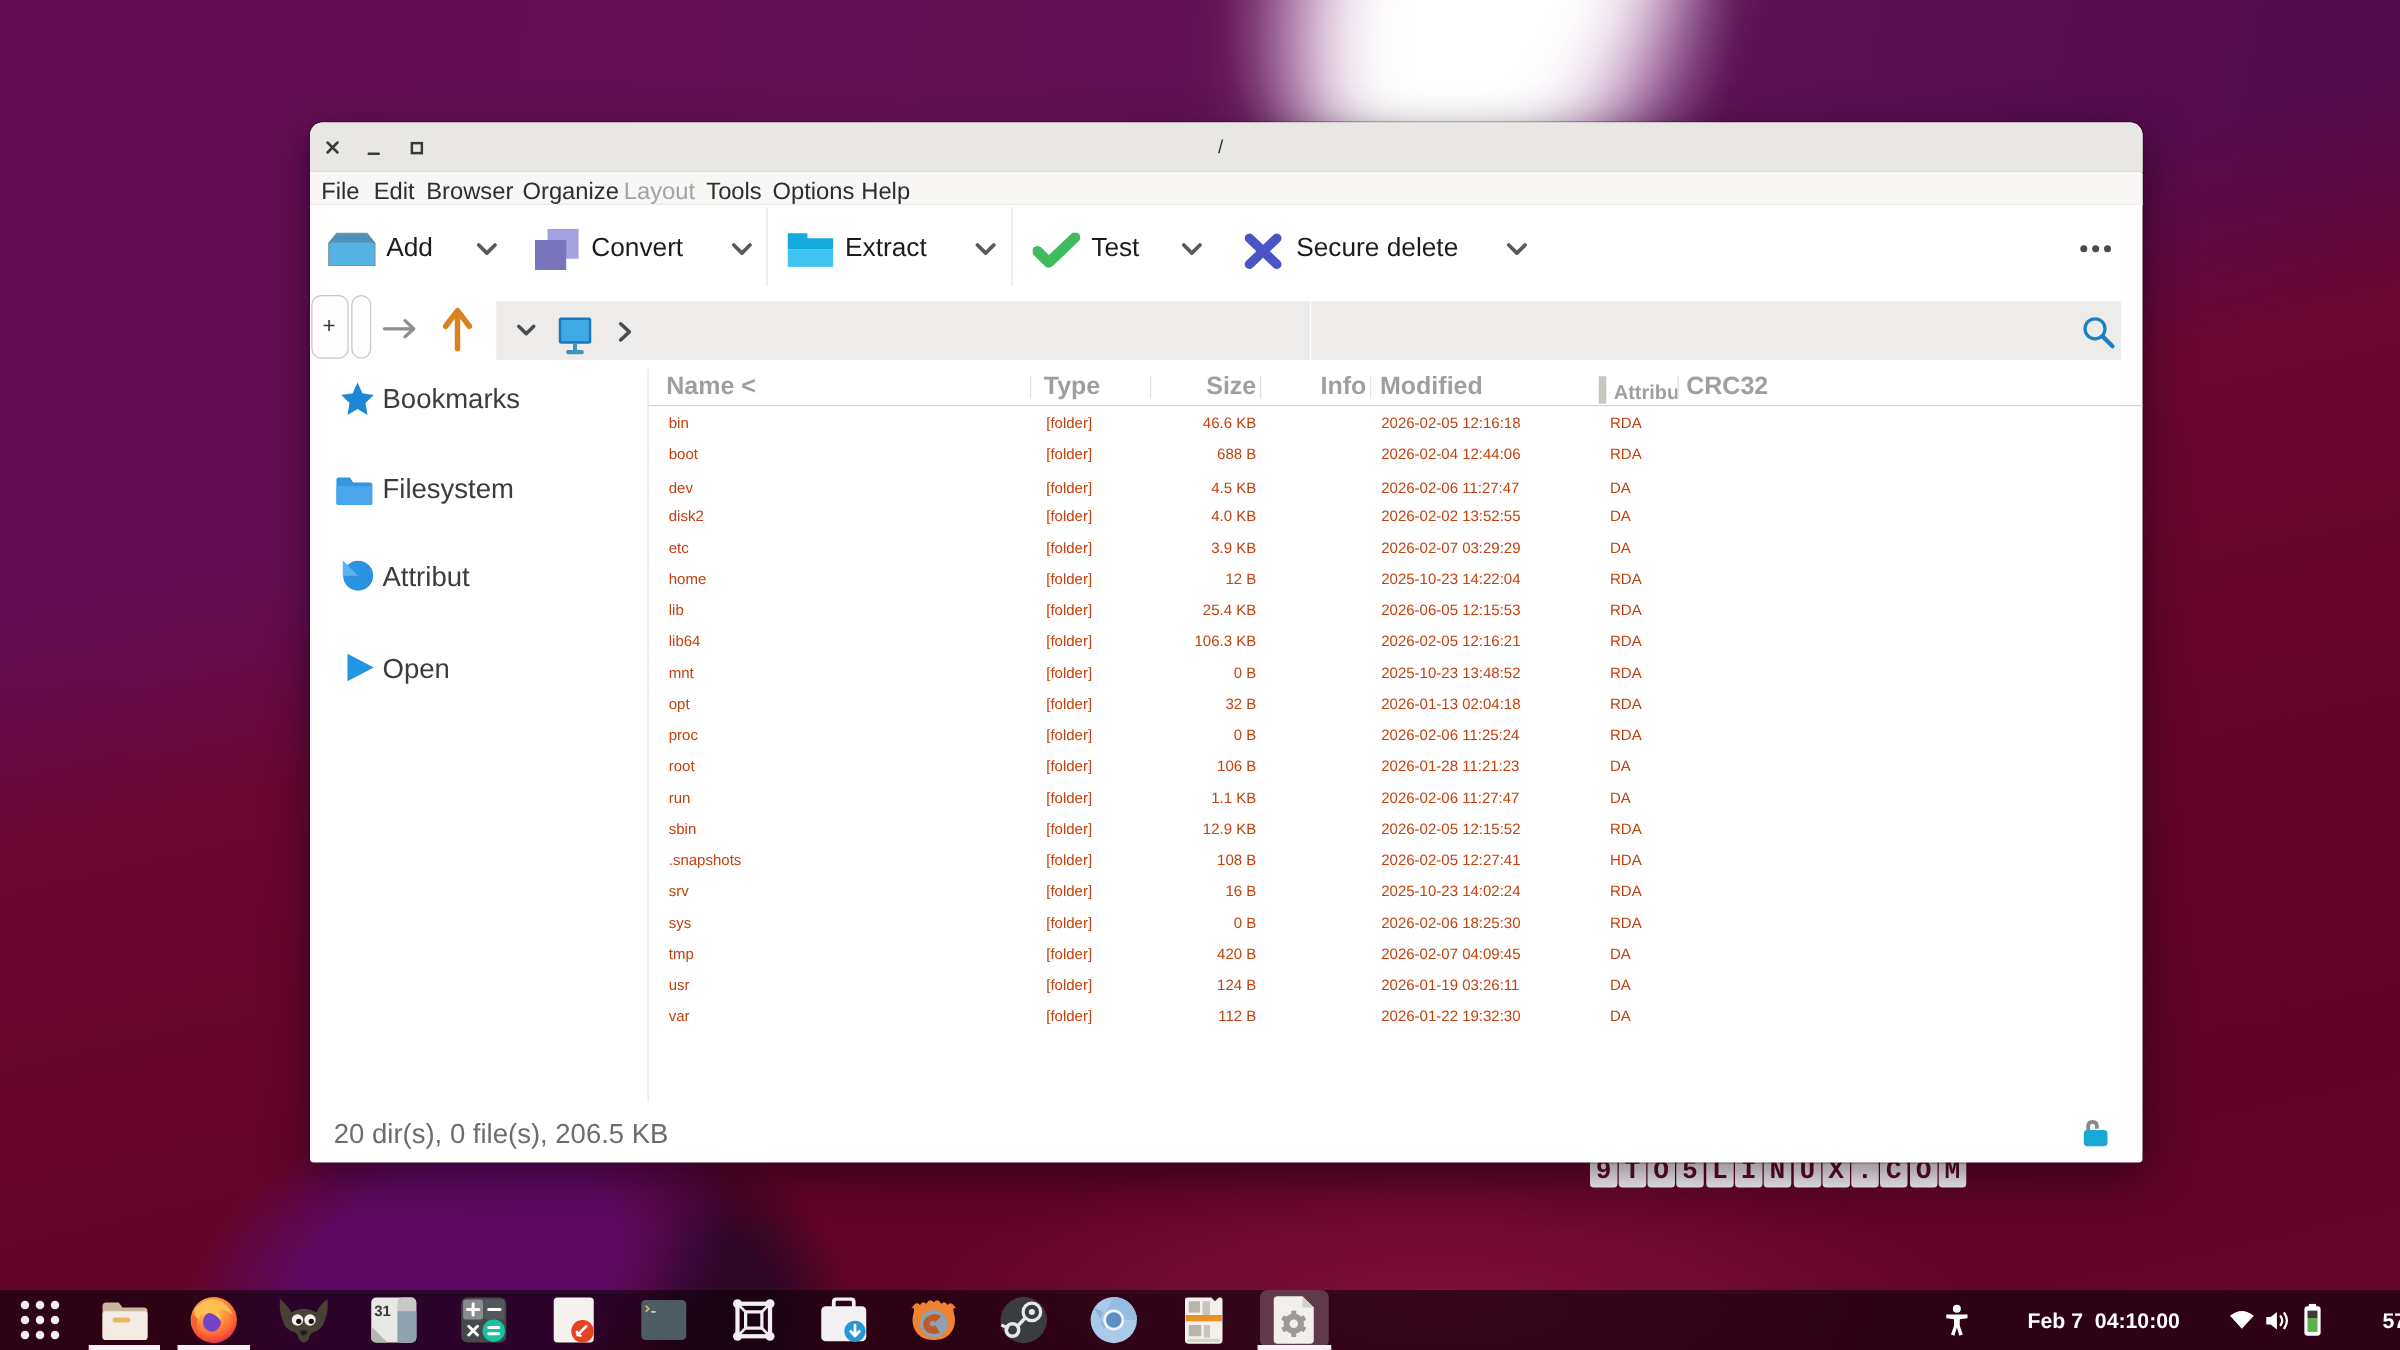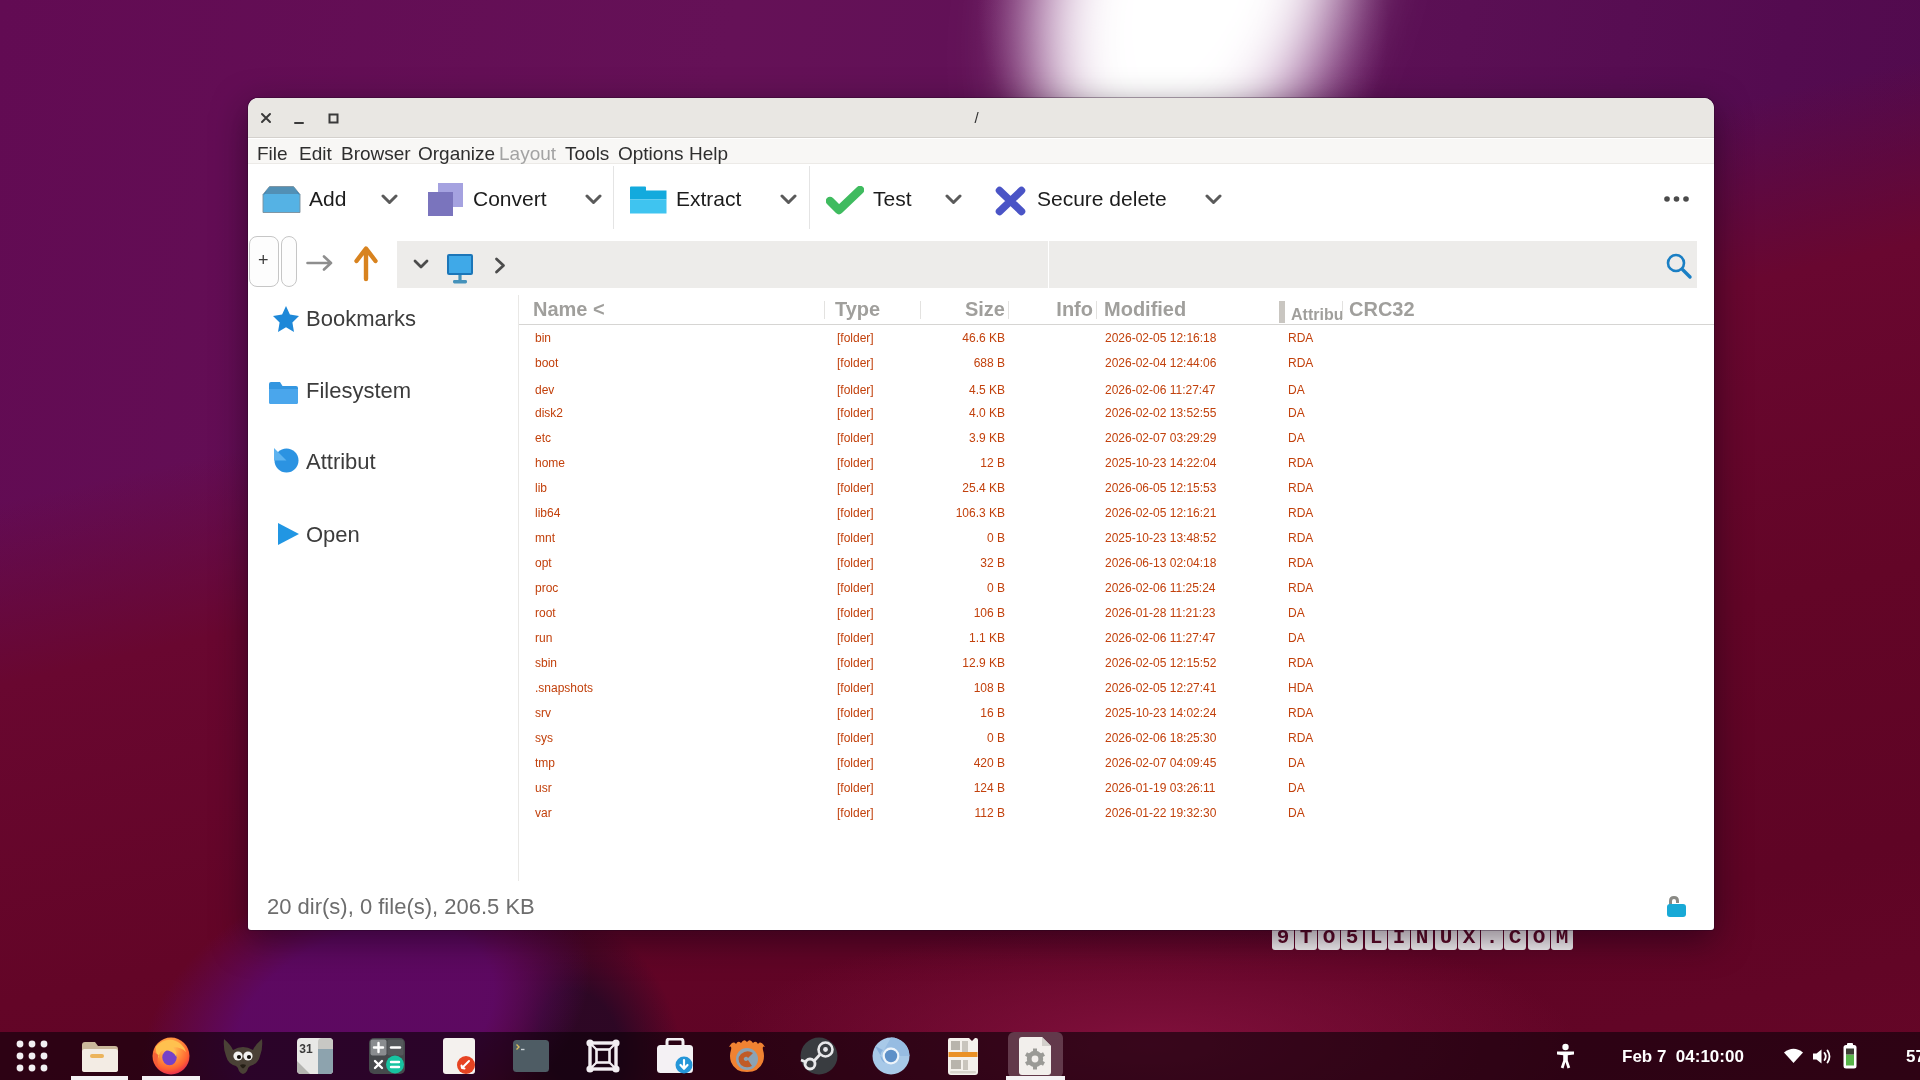--- a/index.html
+++ b/index.html
@@ -287,21 +287,21 @@
       <span class="cn">mnt</span>
       <span class="ct">[folder]</span>
       <span class="cs">0 B</span>
       <span class="cd">2025-10-23 13:48:52</span>
       <span class="ca">RDA</span>
     </div>
 <div class="row" style="top:453px">
       <span class="cn">opt</span>
       <span class="ct">[folder]</span>
       <span class="cs">32 B</span>
-      <span class="cd">2026-06-13 02:04:18</span>
+      <span class="cd">2026-01-13 02:04:18</span>
       <span class="ca">RDA</span>
     </div>
 <div class="row" style="top:478px">
       <span class="cn">proc</span>
       <span class="ct">[folder]</span>
       <span class="cs">0 B</span>
       <span class="cd">2026-02-06 11:25:24</span>
       <span class="ca">RDA</span>
     </div>
 <div class="row" style="top:503px">

